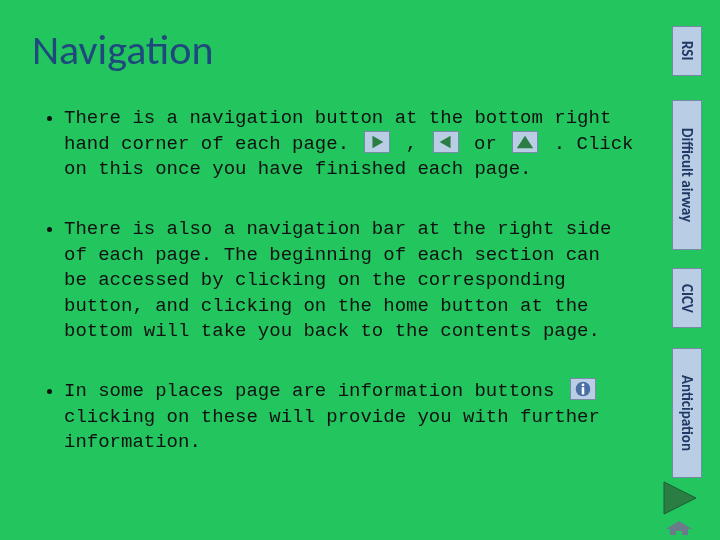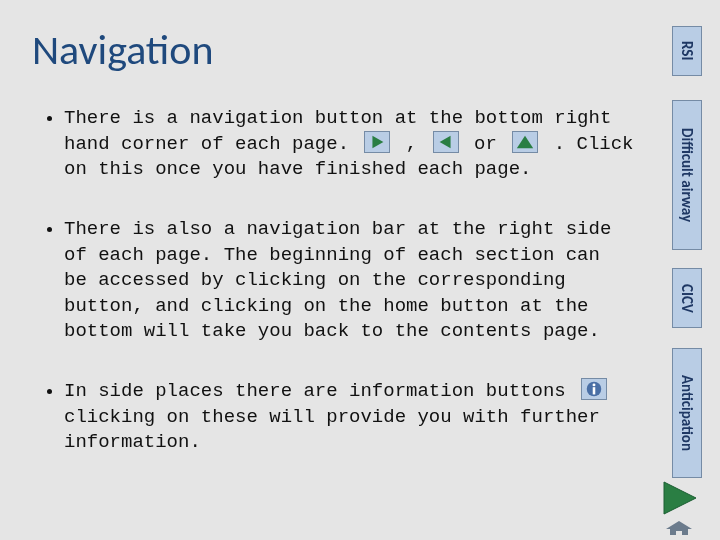--- a/index.html
+++ b/index.html
@@ -1,17 +1,17 @@
 <!DOCTYPE html>
 <html><head>
 <meta charset="utf-8">
 <style>
   * { margin:0; padding:0; box-sizing:border-box; }
   html,body { width:720px; height:540px; font-family:"Calibri","Segoe UI",sans-serif; background:#000; overflow:hidden; }
-  .slide { position:relative; width:720px; height:540px; background:#e5e5e5; }
+  .slide { position:relative; width:720px; height:540px; background:#22c55e; }
   .title { position:absolute; top:24px; left:32px; font-size:42px; font-weight:400; color:#1f497d; }
   
   .tab { position:absolute; right:18px; background:#b9cde5; border:1px solid #758ba5; display:flex; align-items:center; justify-content:center; }
   .tab span { writing-mode:vertical-rl; text-orientation:mixed; font-size:15px; font-weight:700; color:#1f3864; padding:4px 0; }
   .tab-rsi  { top:26px;  height:50px;  width:30px; }
   .tab-diff { top:100px; height:150px; width:30px; }
   .tab-cicv { top:268px; height:60px;  width:30px; }
   .tab-anti { top:348px; height:130px; width:30px; }
   
   .body { position:absolute; top:106px; left:44px; width:590px; color:#111;font-family:Liberation Mono, monospace; }
@@ -63,21 +63,21 @@
         <span> or </span>
         <span class="inline-icon">
           <svg viewBox="0 0 26 22">
               <polygon points="13,4 22,18 4,18" fill="#2a7e43"></polygon>
             </svg>
         </span>
         <span> . Click on this once you have finished each page.</span>
       </li>
       <li>There is also a navigation bar at the right side of each page. The beginning of each section can be accessed by clicking on the corresponding button, and clicking on the home button at the bottom will take you back to the contents page.</li>
       <li>
-        <span>In side places there are information buttons </span>
+        <span>In some places page are information buttons </span>
         <span class="inline-icon">
           <svg viewBox="0 0 26 22">
             <circle cx="13" cy="11" r="8" fill="#4a6fa5"></circle>
             <circle cx="13" cy="6.5" r="1.6" fill="#fff"></circle>
             <rect x="11.6" y="9" width="2.8" height="8" fill="#fff"></rect>
           </svg>
         </span>
         <span> clicking on these will provide you with further information.</span>
       </li>
     </ul>

